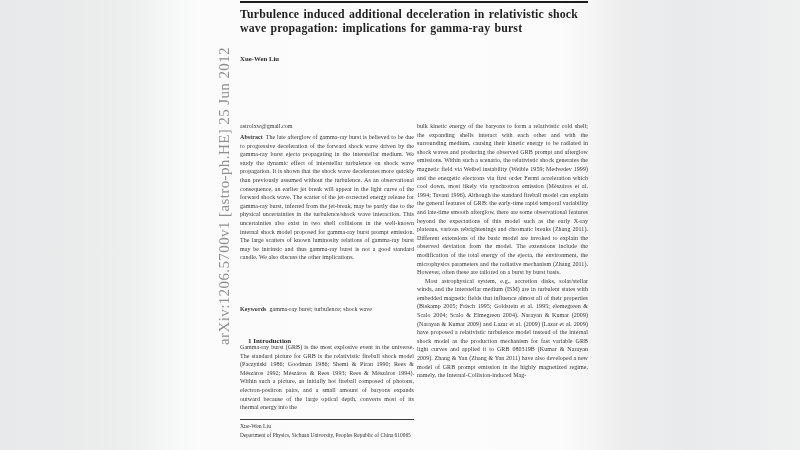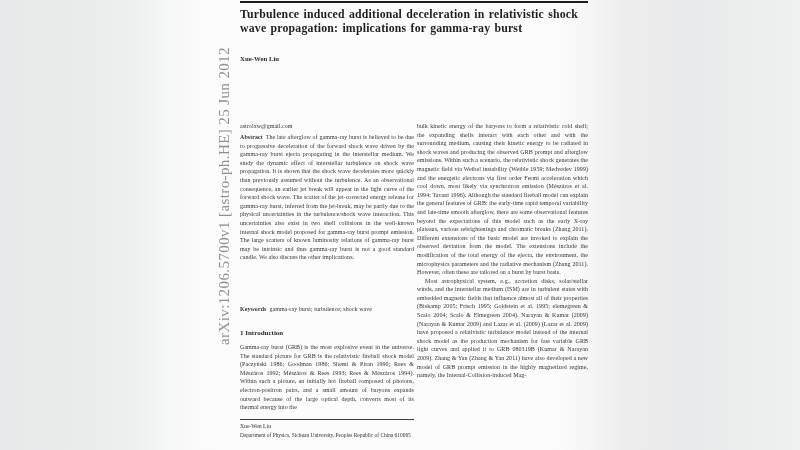--- a/index.html
+++ b/index.html
@@ -35,21 +35,21 @@
   .smalltext{font-size:6px;line-height:8.6px;letter-spacing:.05px;color:#343434;}
   p{margin:0;}
   .just{text-align:justify;}
   .b{font-weight:bold;}
 
   .email{position:absolute;left:0;top:122px;width:174px;}
   .abstract{position:absolute;left:0;top:133px;width:174px;}
   .abstract .lbl{padding-right:3px;}
   .keywords{position:absolute;left:0;top:305px;width:174px;}
   .keywords .lbl{padding-right:3px;}
-  .sec-heading{position:absolute;left:0;top:329px;margin:0;font-size:7px;font-weight:bold;color:#2a2a2a;}
+  .sec-heading{position:absolute;left:0;top:329px;margin:8px;font-size:7px;font-weight:bold;color:#2a2a2a;}
   .intro-left{position:absolute;left:0;top:343px;width:174px;height:75px;overflow:hidden;}
 
   .footnote{position:absolute;left:0;top:419px;width:174px;border-top:1px solid #3a3a3a;padding-top:2.5px;}
   .fn-author{font-size:5.7px;line-height:7.5px;color:#343434;}
   .fn-affil{font-size:5.4px;line-height:7px;color:#343434;margin-top:1.5px;}
 
   .col-right{position:absolute;left:177px;top:122px;width:171px;height:329px;overflow:hidden;}
   .indent{text-indent:8px;}
 </style>
 </head>

